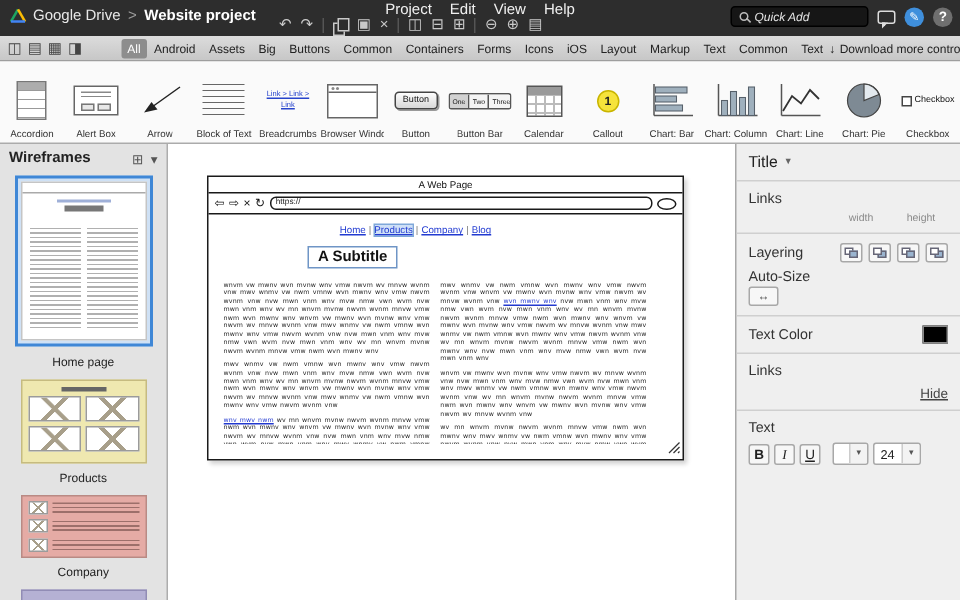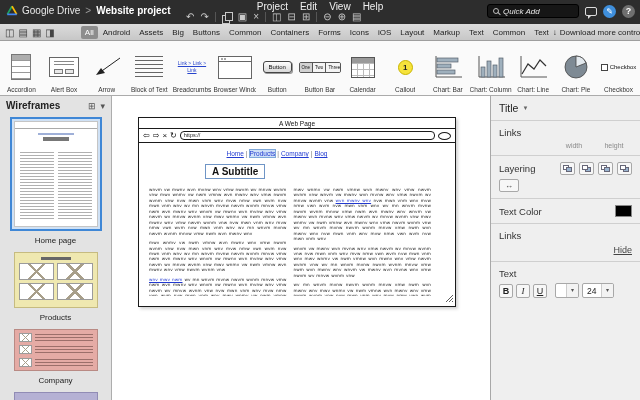--- a/index.html
+++ b/index.html
@@ -499,20 +499,23 @@
             <i class="b"></i>
             <i class="f"></i>
           </span>
         <span class="lbtn">
             <i class="f"></i>
             <i class="b"></i>
           </span>
       </span>
     </div>
 
+    <div class="prow" style="margin-bottom:1px;">
+      <span>Auto-Size</span>
+    </div>
     <div class="asbtn">↔</div>
     <div class="divider"></div>
 
     <div class="prow">
       <span>Text Color</span>
       <span class="swatch"></span>
     </div>
     <div class="divider"></div>
 
     <div class="prow" style="margin-bottom:2px;">

